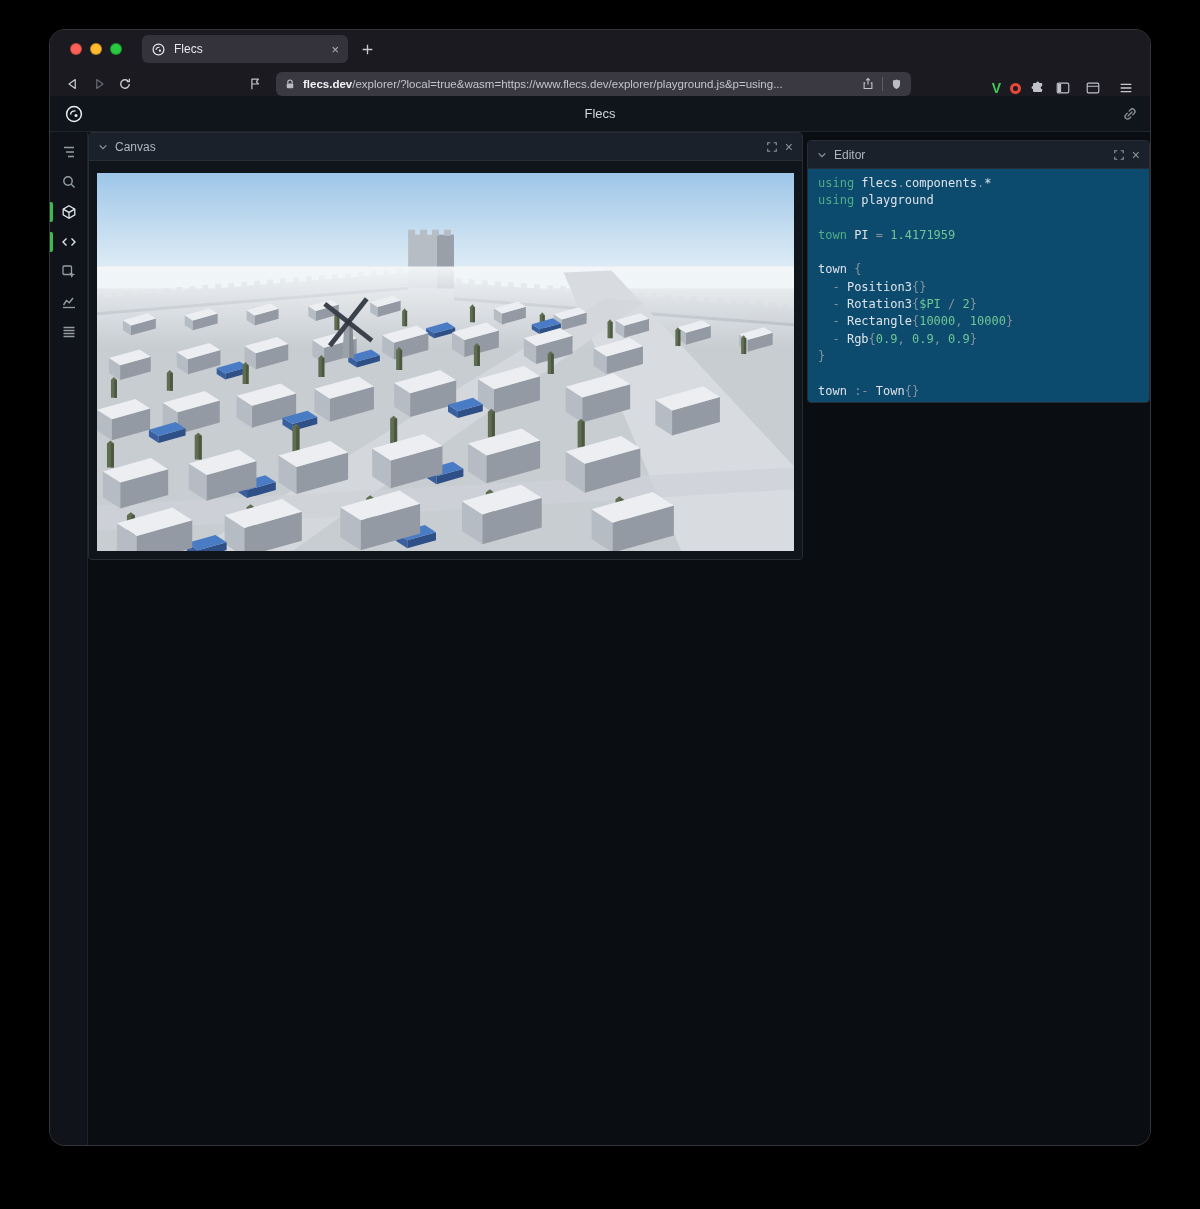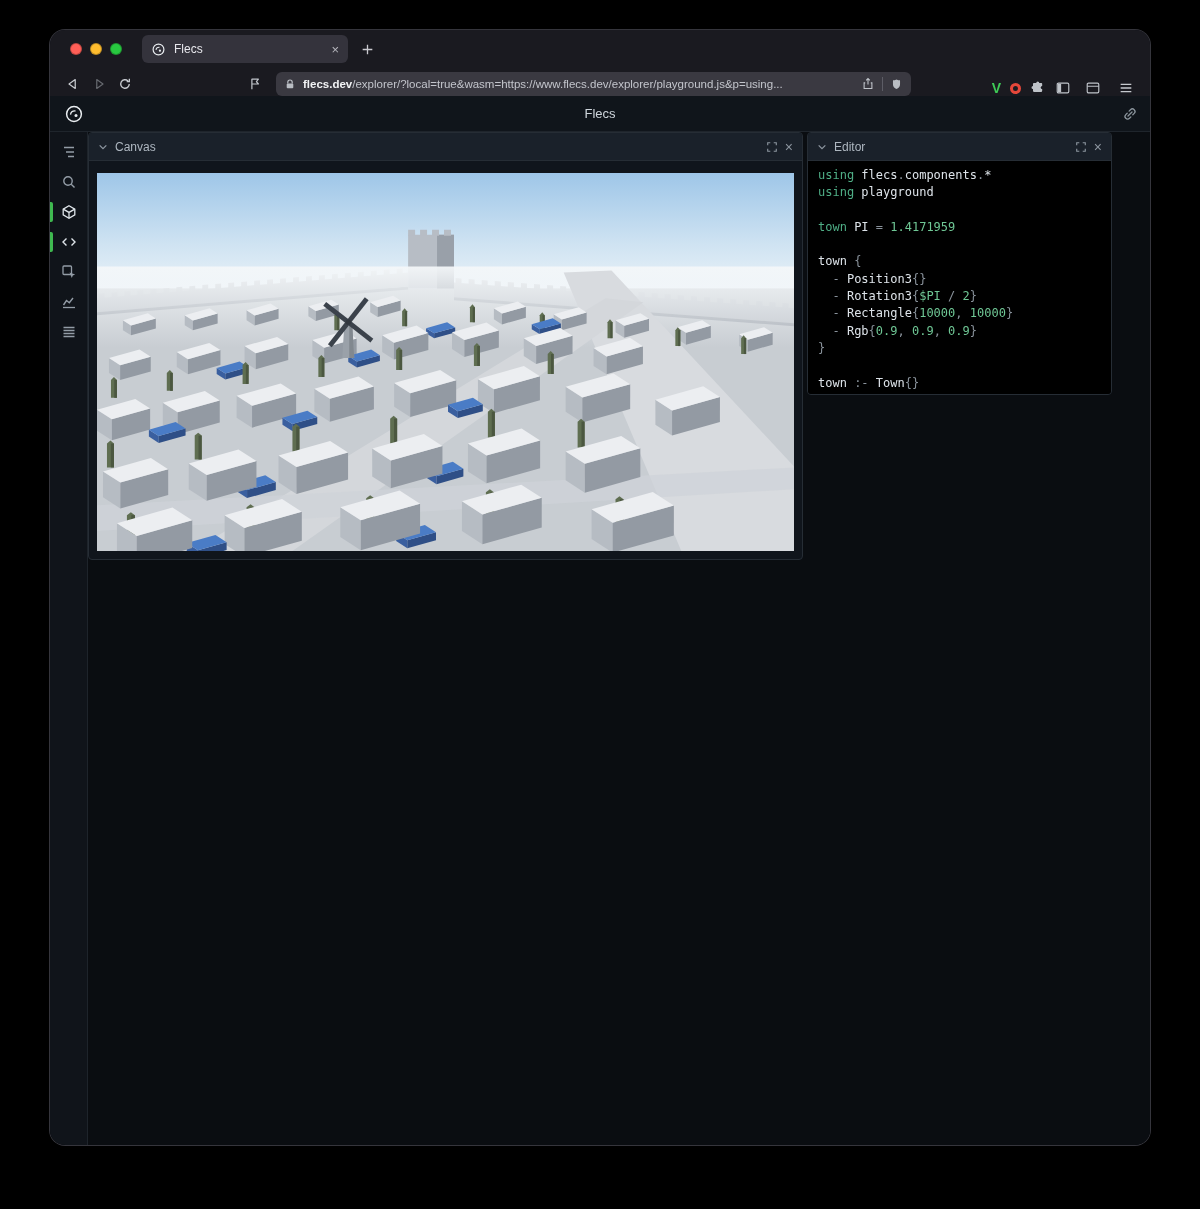--- a/index.html
+++ b/index.html
@@ -43,22 +43,22 @@
   .panel{position:absolute;background:#10151c;border:1px solid #262d35;border-radius:4px;display:flex;flex-direction:column;overflow:hidden}
   .panel-h{height:28px;background:#1a212a;border-bottom:1px solid #262d35;display:flex;align-items:center;gap:7px;padding:0 9px;flex:none}
   .panel-title{color:#aeb7c0;font-size:12px;flex:1}
   .panel-ico{display:flex;align-items:center}
   .panel-x{color:#8d96a0;font-size:14px;line-height:1}
 
   .canvas-panel{left:0;top:0;width:715px;height:428px}
   .canvas-body{padding:12px 8px 8px 8px}
   .viewport{display:block;width:697px;height:378px;background:#c8cdd2}
 
-  .editor-panel{left:719px;top:0;width:305px;height:263px}
-  .editor-body{flex:1;background:#000000;padding:6px 0 0 10px;font-family:"DejaVu Sans Mono",monospace;font-size:12px;line-height:17.3px;overflow:hidden}
+  .editor-panel{left:719px;top:8px;width:343px;height:263px}
+  .editor-body{flex:1;background:#0c4a6e;padding:6px 0 0 10px;font-family:"DejaVu Sans Mono",monospace;font-size:12px;line-height:17.3px;overflow:hidden}
   .code-line{white-space:pre}
   .tok-i{color:#dde3e9}
   .tok-k{color:#4fae86}
   .tok-n{color:#6fc795}
   .tok-p{color:#8a939c}
 </style>
 </head>
 <body>
 
 <div class="screen">

